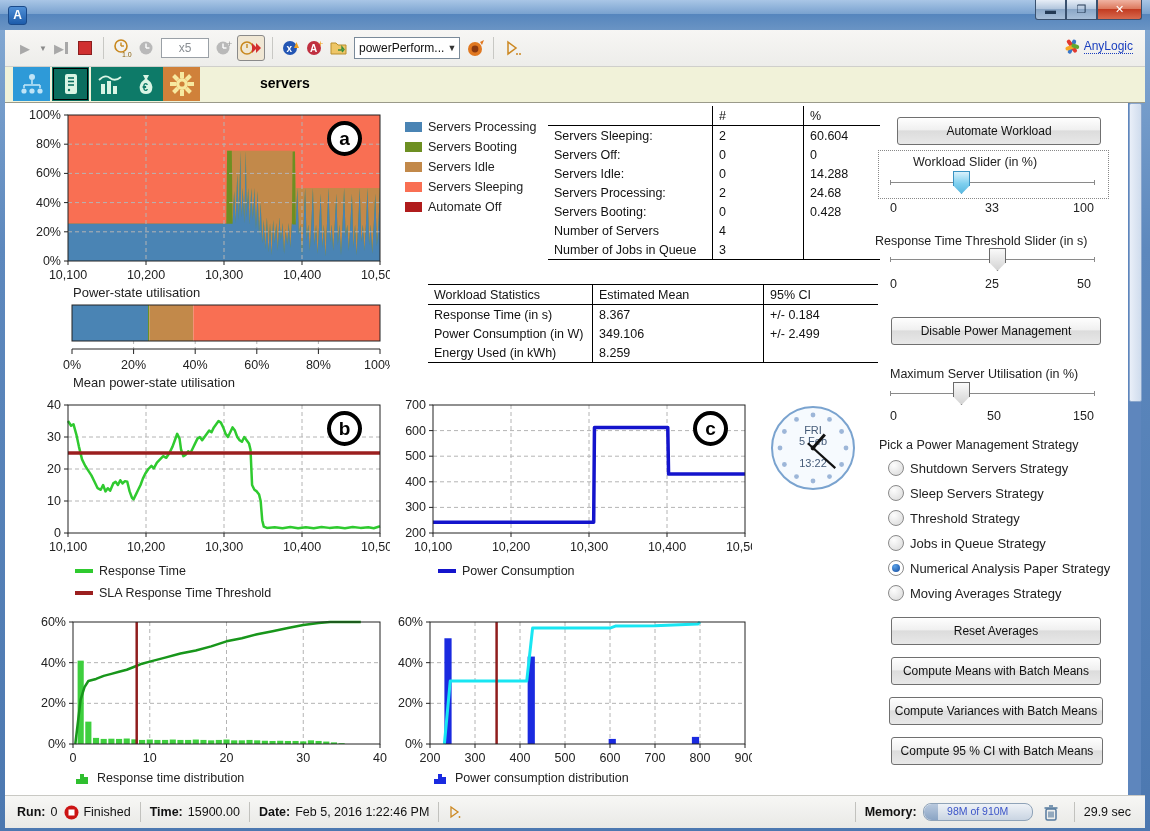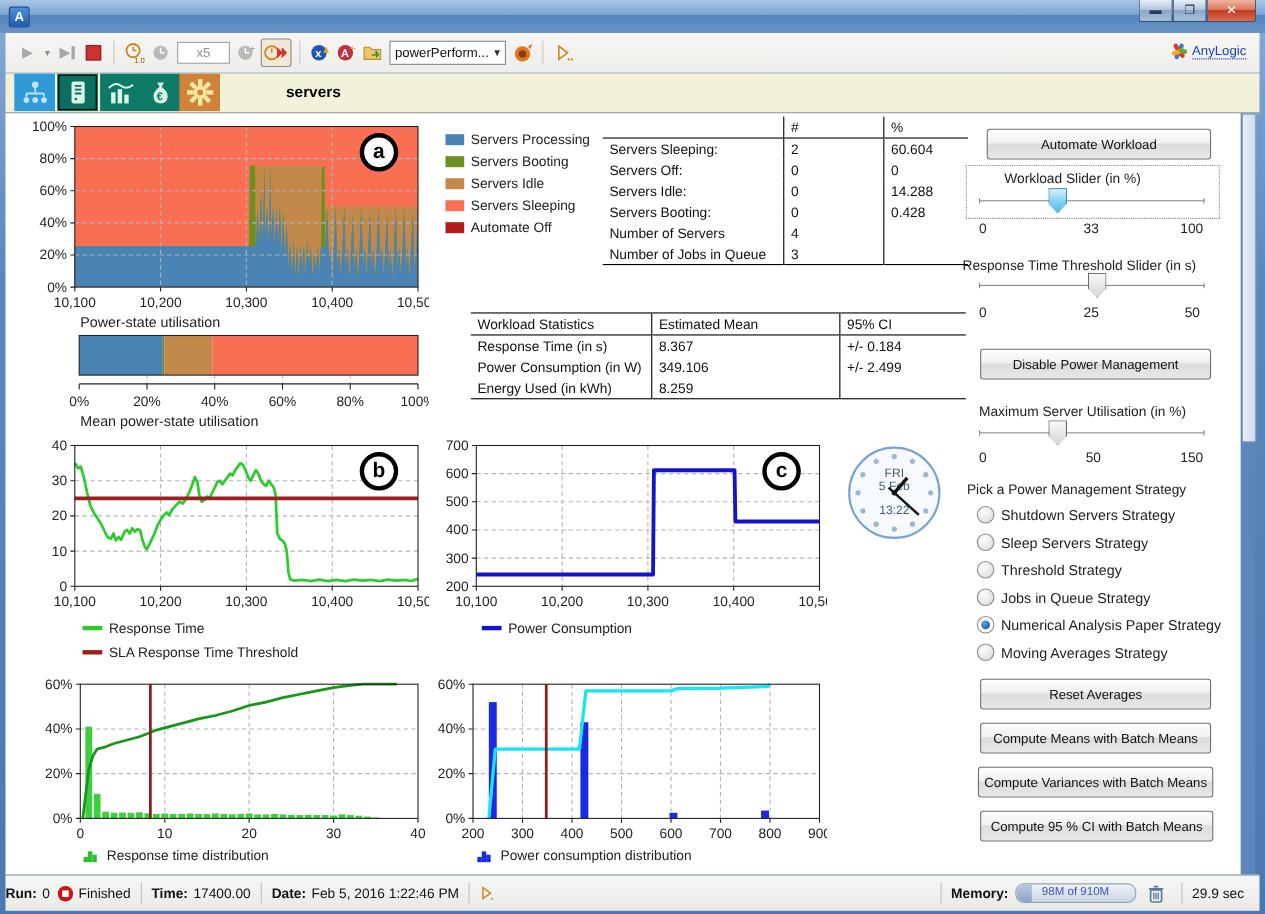--- a/index.html
+++ b/index.html
@@ -349,20 +349,25 @@
             <td>Servers Off:</td>
             <td style="border-left:1px solid #000">0</td>
             <td style="border-left:1px solid #000">0</td>
           </tr>
       <tr>
             <td>Servers Idle:</td>
             <td style="border-left:1px solid #000">0</td>
             <td style="border-left:1px solid #000">14.288</td>
           </tr>
       <tr>
+            <td>Servers Processing:</td>
+            <td style="border-left:1px solid #000">2</td>
+            <td style="border-left:1px solid #000">24.68</td>
+          </tr>
+      <tr>
             <td>Servers Booting:</td>
             <td style="border-left:1px solid #000">0</td>
             <td style="border-left:1px solid #000">0.428</td>
           </tr>
       <tr>
             <td>Number of Servers</td>
             <td style="border-left:1px solid #000">4</td>
             <td style="border-left:1px solid #000"></td>
           </tr>
       <tr style="border-bottom:1px solid #000">
@@ -669,30 +674,30 @@
     <div class="btn" style="left:884px;top:594px;width:212px">Compute Variances with Batch Means</div>
     <div class="btn" style="left:886px;top:554px;width:208px">Compute Means with Batch Means</div>
     <div class="btn" style="left:886px;top:634px;width:210px">Compute 95 % CI with Batch Means</div>
   </div>
 
   <div id="vscroll">
       <div class="thumb"></div>
     </div>
 
   <div id="statusbar">
-    <span style="font-weight:bold">Run:</span>
+    <span style="margin-left:12px;font-weight:bold">Run:</span>
     <span style="margin-left:5px">0</span>
     <svg width="15" height="15" style="margin:0 4px 0 7px">
         <circle cx="7.5" cy="7.5" r="7" fill="#cc1414"></circle>
         <rect x="4.5" y="4.5" width="6" height="6" fill="#fff"></rect>
       </svg>
     <span>Finished</span>
     <div class="ssep"></div>
     <span style="font-weight:bold">Time:</span>
-    <span style="margin-left:5px">17400.00</span>
+    <span style="margin-left:5px">15900.00</span>
     <div class="ssep"></div>
     <span style="font-weight:bold">Date:</span>
     <span style="margin-left:5px">Feb 5, 2016 1:22:46 PM</span>
     <div class="ssep"></div>
     <svg width="14" height="14">
         <path d="M3 2 L10 7 L3 12 Z" fill="none" stroke="#cc8822" stroke-width="1.3"></path>
         <circle cx="11.5" cy="12" r="0.9" fill="#cc8822"></circle>
       </svg>
     <div style="flex:1"></div>
     <div class="ssep"></div>

